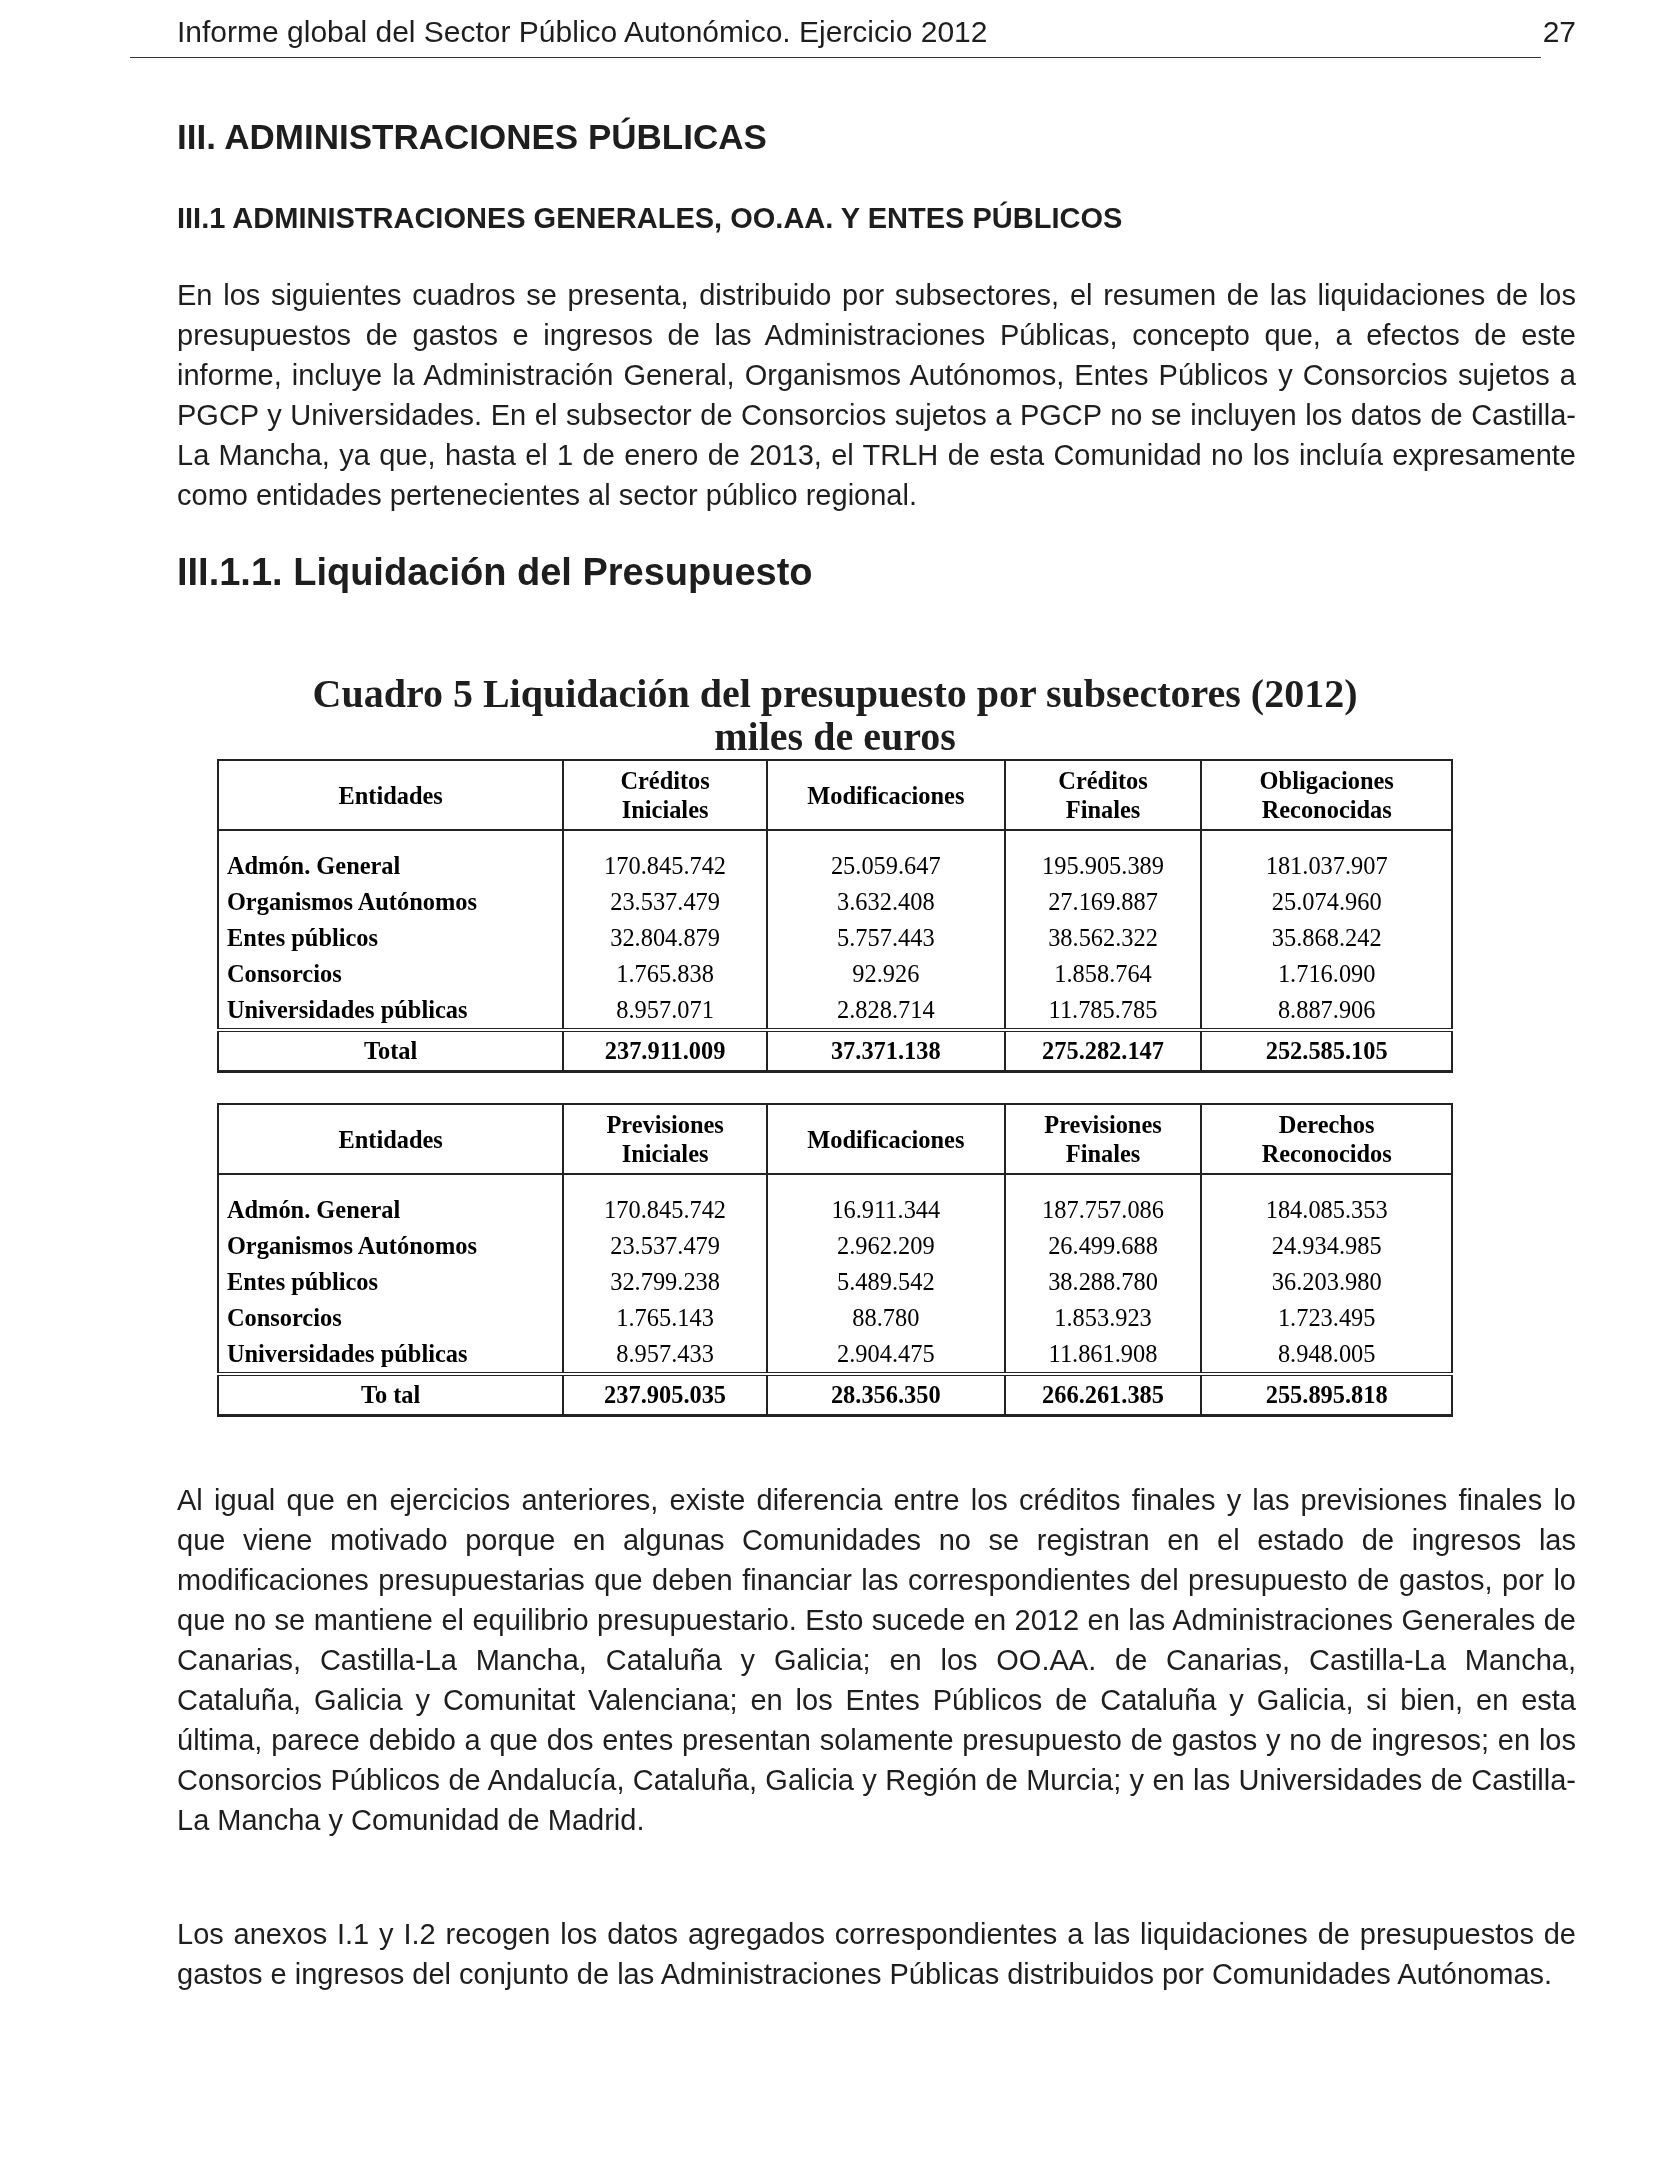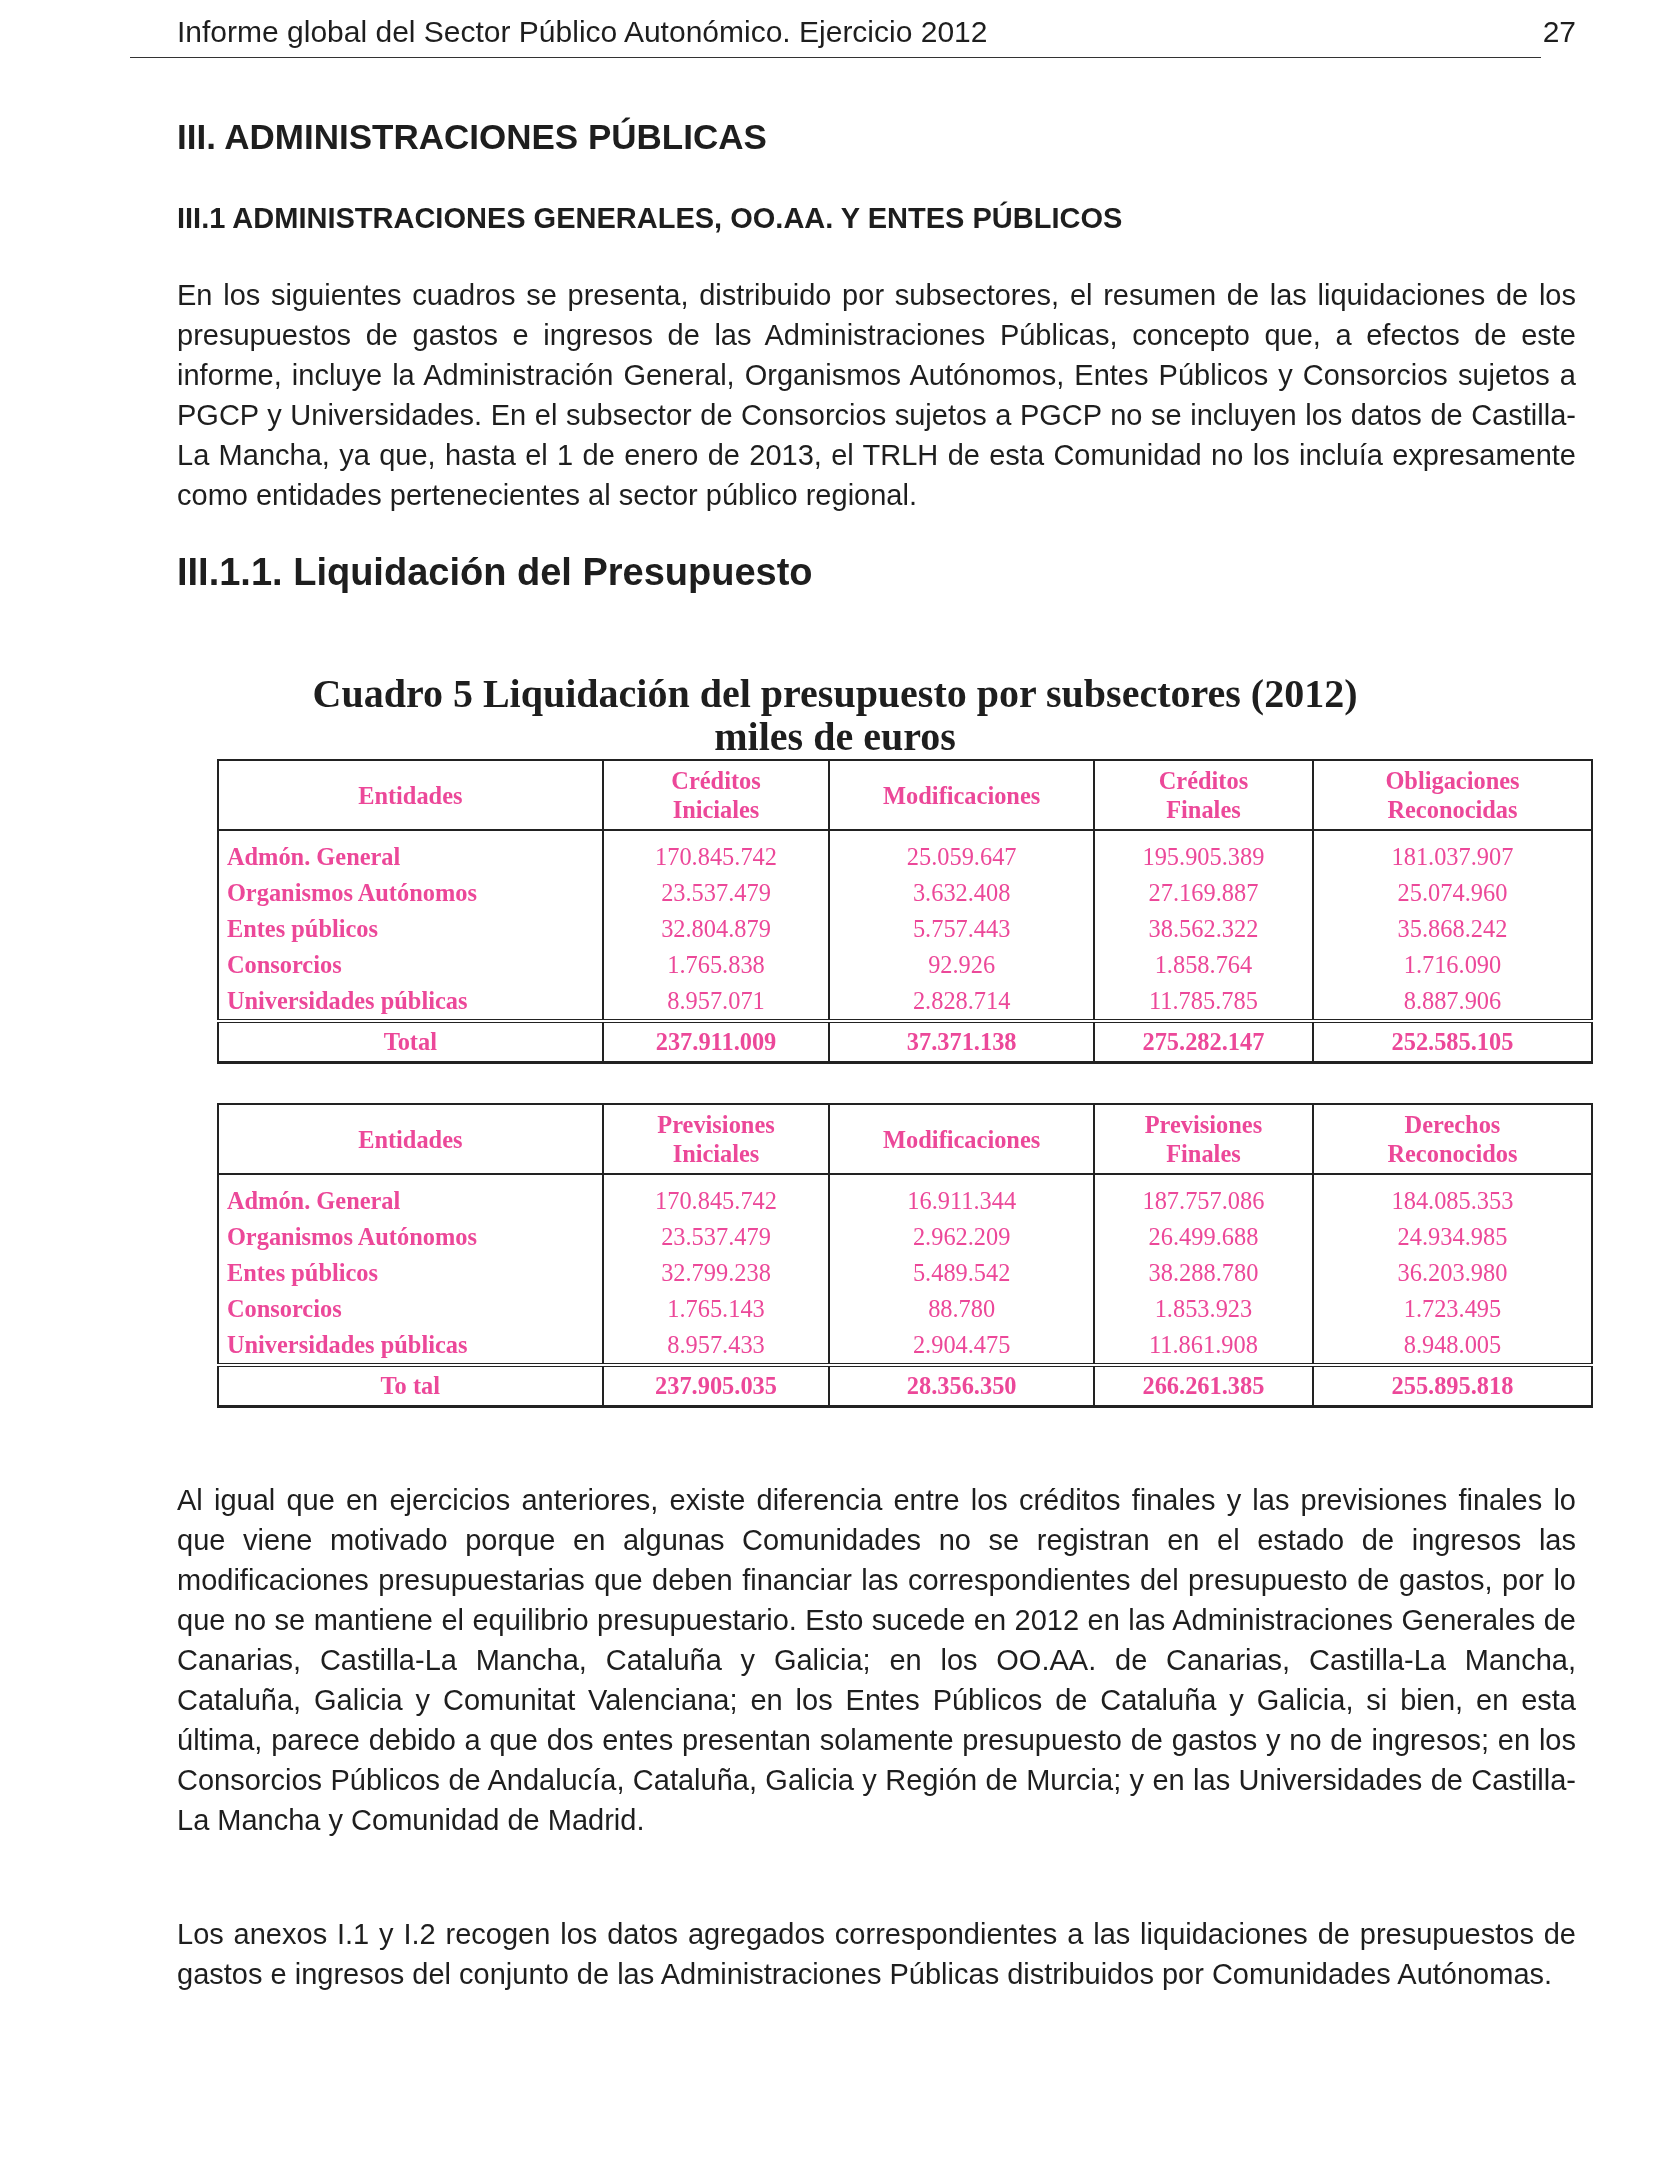--- a/index.html
+++ b/index.html
@@ -20,33 +20,33 @@
   .para { left:136px; width:1399px; font-size:29px; line-height:40px; text-align:justify; }
   .para p { margin:0; }
   #para-1 { top:275px; }
   #para-2 { top:1480px; }
   #para-3 { top:1914px; }
 
   .tbl-title { left:217px; width:1236px; text-align:center; font-size:40px; font-weight:bold; line-height:38px; }
   #tbl-title { top:675px; }
   #tbl-unit { top:718px; }
 
-  table.liq { position:absolute; left:217px; width:1376px; border-collapse:collapse;
-              font-family:"Liberation Serif", serif; font-size:24.4px; font-weight:bold; color:#ec4899; }
+  table.liq { position:absolute; left:217px; width:1236px; border-collapse:collapse;
+              font-family:"Liberation Serif", serif; font-size:24.4px; font-weight:bold; color:#000000; }
   table.liq col.c0 { width:346px; }
   table.liq col.c1 { width:204px; }
   table.liq col.c2 { width:238px; }
   table.liq col.c3 { width:197px; }
   table.liq col.c4 { width:251px; }
   table.liq th { border:2.4px solid #222; height:68px; font-weight:bold; text-align:center; vertical-align:middle;
                  line-height:29px; padding:0 4.7px; }
   table.liq td { border-left:2.4px solid #222; border-right:2.4px solid #222; height:36px; padding:0 7.9px; line-height:36px; }
   table.liq td.num { text-align:center; font-weight:normal; }
   table.liq td.lbl { text-align:left; }
-  table.liq tr.first td { padding-top:8px;margin-left:23px; }
+  table.liq tr.first td { padding-top:17px;margin-left:23px; }
   table.liq tr.total td { border-top:4.7px double #222; border-bottom:3.9px solid #222; height:38px; font-weight:bold; }
   table.liq tr.total td.num { font-weight:bold;margin-top:42px; }
   table.liq tr.total td.lbl { text-align:center; }
   table.liq tr.first td { border-top:2.4px solid #222; }
   #table-gastos { top:759px; }
   #table-ingresos { top:1103px; }
 </style>
 </head>
 <body>
 

